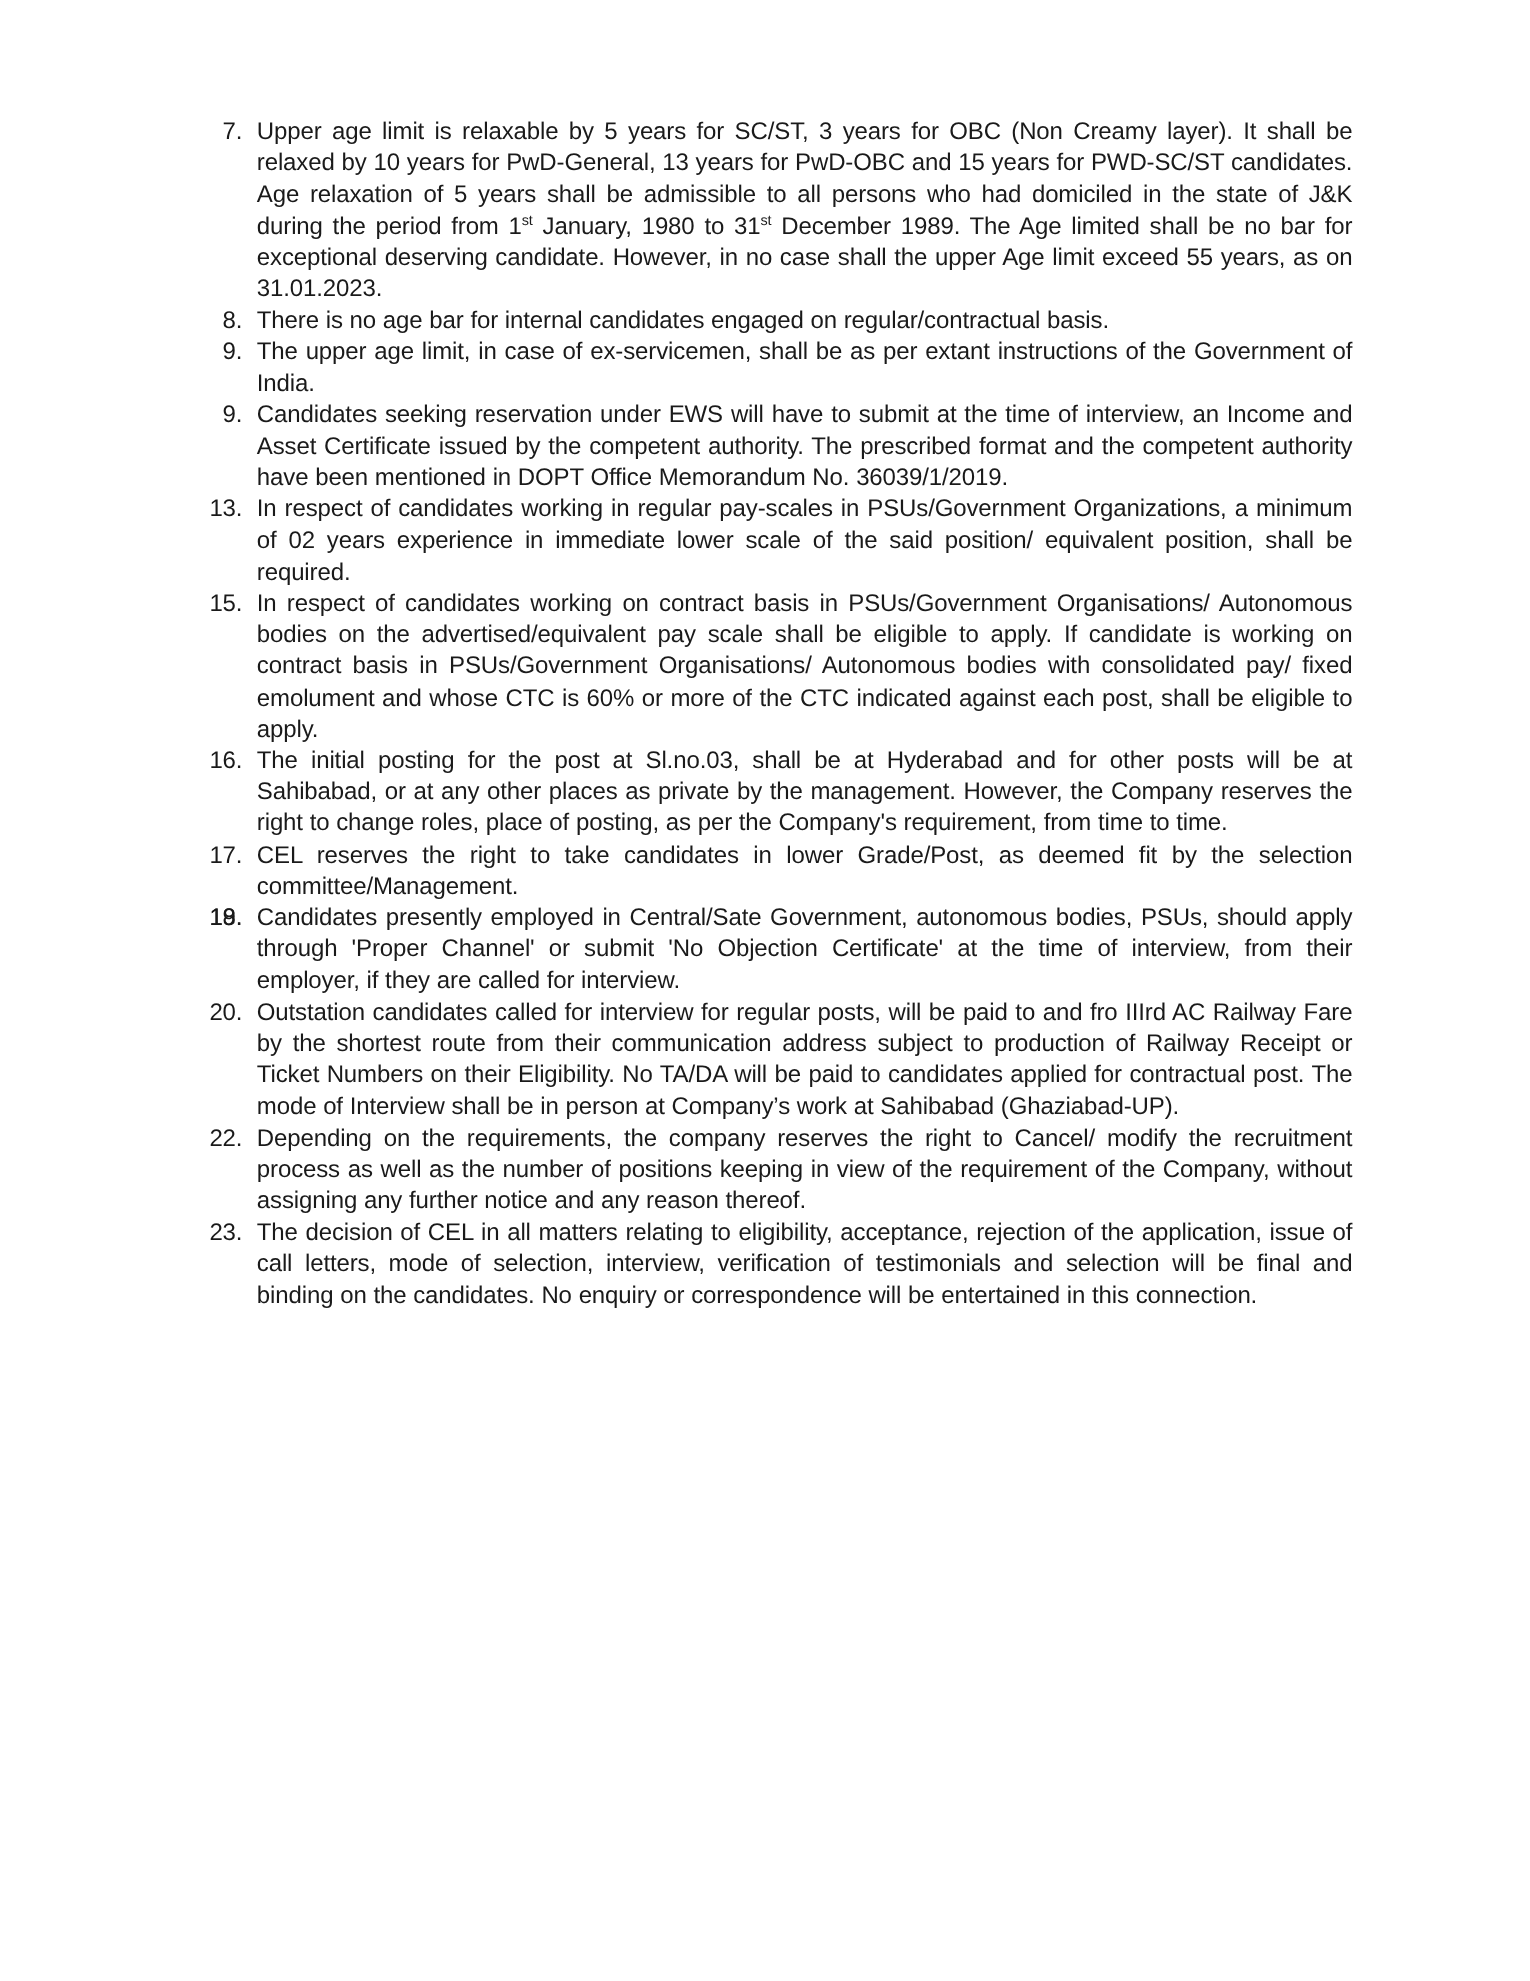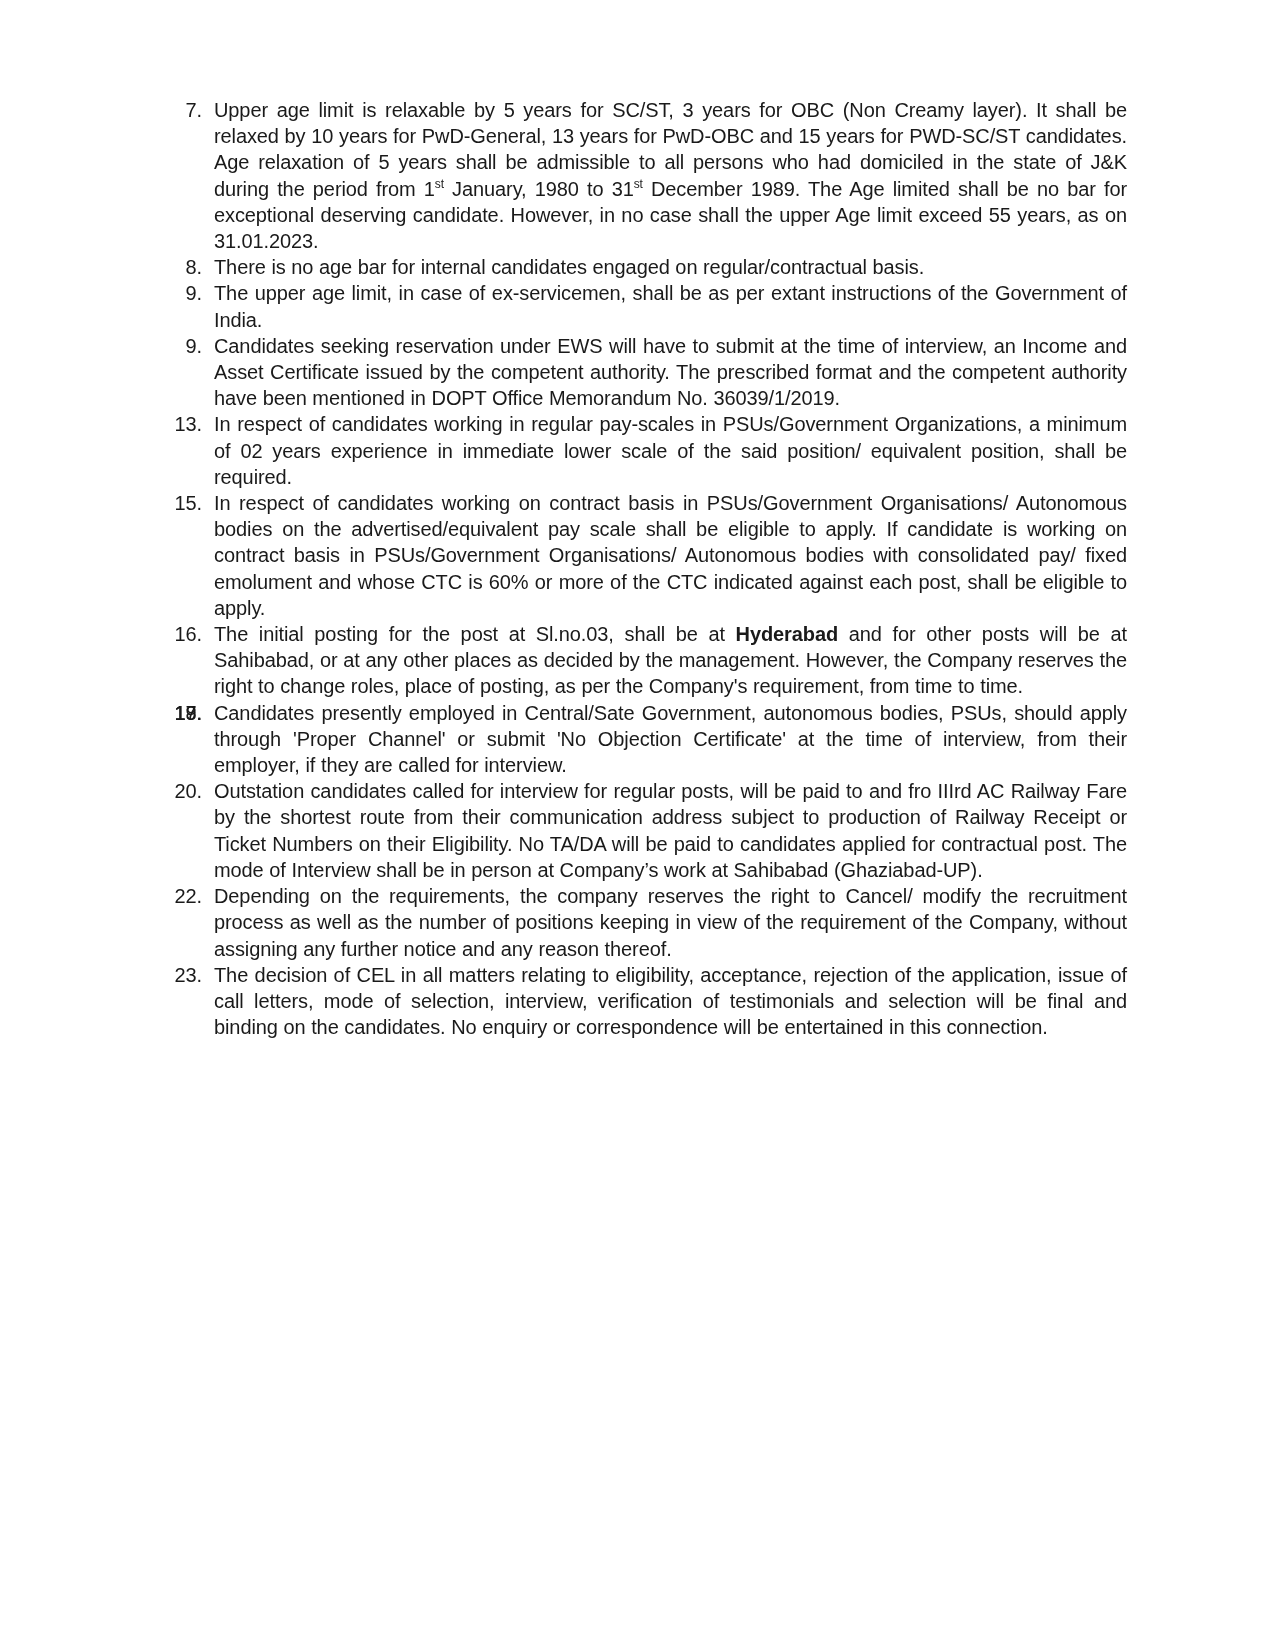--- a/index.html
+++ b/index.html
@@ -40,35 +40,35 @@
     top: 0;
     width: 52px;
     text-align: right;
   }
   ol.doc-list sup {
     font-size: 60%;
     line-height: 0;
     vertical-align: super;
   }
   ol.doc-list b {
-    font-weight: bold;
+    font-weight: normal;
   }
 </style>
 </head>
 <body style="background: rgb(255, 255, 255); color: rgb(26, 26, 26);">
 
 <main class="page">
   <ol class="doc-list" id="doc-list">
       <li><span class="num">7.</span><span class="txt"><span>Upper age limit is relaxable by 5 years for SC/ST, 3 years for OBC (Non Creamy layer). It shall be relaxed by 10 years for PwD-General, 13 years for PwD-OBC and 15 years for PWD-SC/ST candidates.  Age relaxation of 5 years shall be admissible to all persons who had domiciled in the state of J&amp;K during the period from 1</span><sup>st</sup><span> January, 1980 to 31</span><sup>st</sup><span> December 1989. The Age limited shall be no bar for exceptional deserving candidate. However, in no case shall the upper Age limit exceed 55 years, as on 31.01.2023.</span></span></li>
       <li><span class="num">8.</span><span class="txt"><span>There is no age bar for internal candidates engaged on regular/contractual basis.</span></span></li>
       <li><span class="num">9.</span><span class="txt"><span>The upper age limit, in case of ex-servicemen, shall be as per extant instructions of the Government of India.</span></span></li>
       <li><span class="num">9.</span><span class="txt"><span>Candidates seeking reservation under EWS will have to submit at the time of interview, an Income and Asset Certificate issued by the competent authority. The prescribed format and the competent authority have been mentioned in DOPT Office Memorandum No. 36039/1/2019.</span></span></li>
       <li><span class="num">13.</span><span class="txt"><span>In respect of candidates working in regular pay-scales in PSUs/Government Organizations, a minimum of 02 years experience in immediate lower scale of the said position/ equivalent position, shall be required.</span></span></li>
       <li><span class="num">15.</span><span class="txt"><span>In respect of candidates working on contract basis in PSUs/Government Organisations/ Autonomous bodies on the advertised/equivalent pay scale shall be eligible to apply. If candidate is working on contract basis in PSUs/Government Organisations/ Autonomous bodies with consolidated pay/ fixed emolument and whose CTC is 60% or more of the CTC indicated against each post, shall be eligible to apply.</span></span></li>
-      <li><span class="num">16.</span><span class="txt"><span>The initial posting for the post at Sl.no.03, shall be at </span><b>Hyderabad</b><span> and for other posts will be at Sahibabad, or at any other places as decided by the management. However, the Company reserves the right to change roles, place of posting, as per the Company's requirement, from time to time.</span></span></li>
-      <li><span class="num">17.</span></li>
+      <li><span class="num">16.</span><span class="txt"><span>The initial posting for the post at Sl.no.03, shall be at </span><b>Hyderabad</b><span> and for other posts will be at Sahibabad, or at any other places as private by the management. However, the Company reserves the right to change roles, place of posting, as per the Company's requirement, from time to time.</span></span></li>
+      <li><span class="num">17.</span><span class="txt"><span>CEL reserves the right to take candidates in lower Grade/Post, as deemed fit by the selection committee/Management.</span></span></li>
       <li><span class="num">18.</span></li>
       <li><span class="num">19.</span><span class="txt"><span>Candidates presently employed in Central/Sate Government, autonomous bodies, PSUs, should apply through 'Proper Channel' or submit 'No Objection Certificate' at the time of interview, from their employer, if they are called for interview.</span></span></li>
       <li><span class="num">20.</span><span class="txt"><span>Outstation candidates called for interview for regular posts, will be paid to and fro IIIrd AC Railway Fare by the shortest route from their communication address subject to production of Railway Receipt or Ticket Numbers on their Eligibility. No TA/DA will be paid to candidates applied for contractual post. The mode of Interview shall be in person at Company’s work at Sahibabad (Ghaziabad-UP).</span></span></li>
       <li><span class="num">22.</span><span class="txt"><span>Depending on the requirements, the company reserves the right to Cancel/ modify the recruitment process as well as the number of positions keeping in view of the requirement of the Company, without assigning any further notice and any reason thereof.</span></span></li>
       <li><span class="num">23.</span><span class="txt"><span>The decision of CEL in all matters relating to eligibility, acceptance, rejection of the application, issue of call letters, mode of selection, interview, verification of testimonials and selection will be final and binding on the candidates. No enquiry or correspondence will be entertained in this connection.</span></span></li>
     </ol>
 </main>
 
 </body></html>

